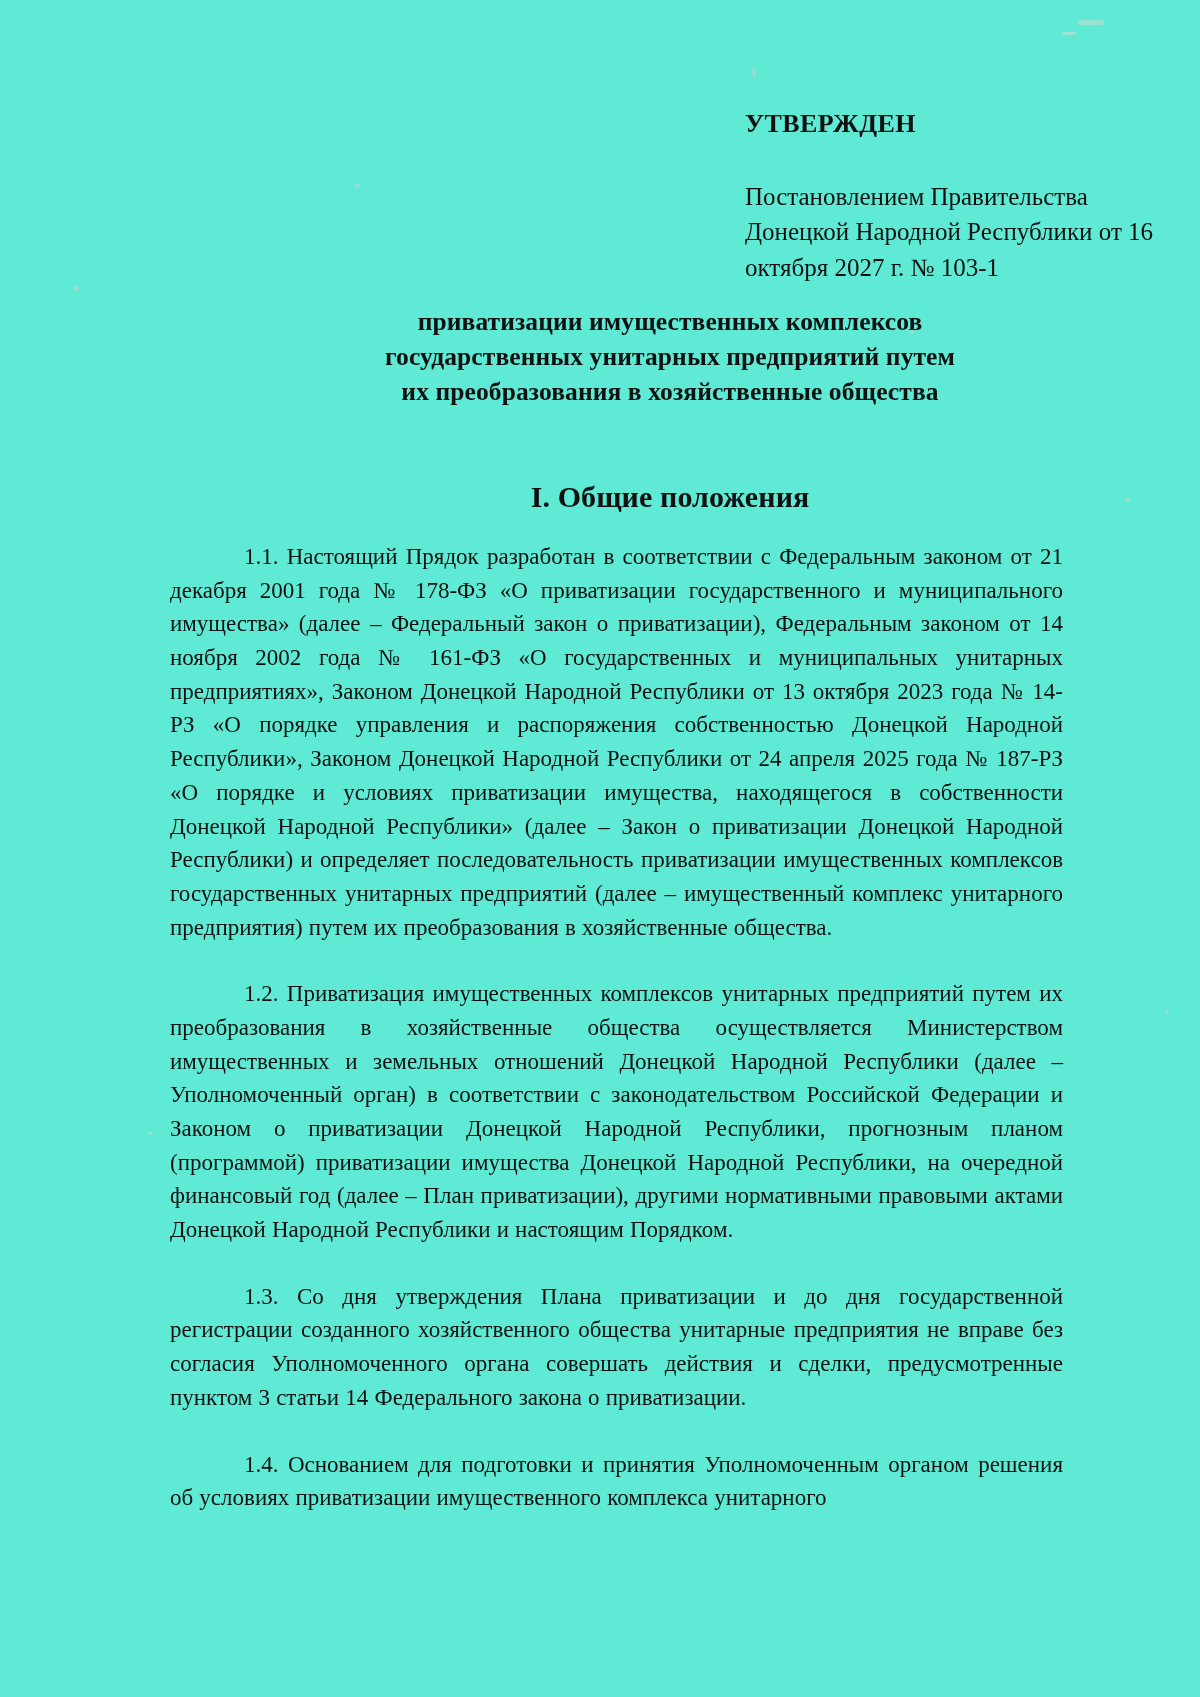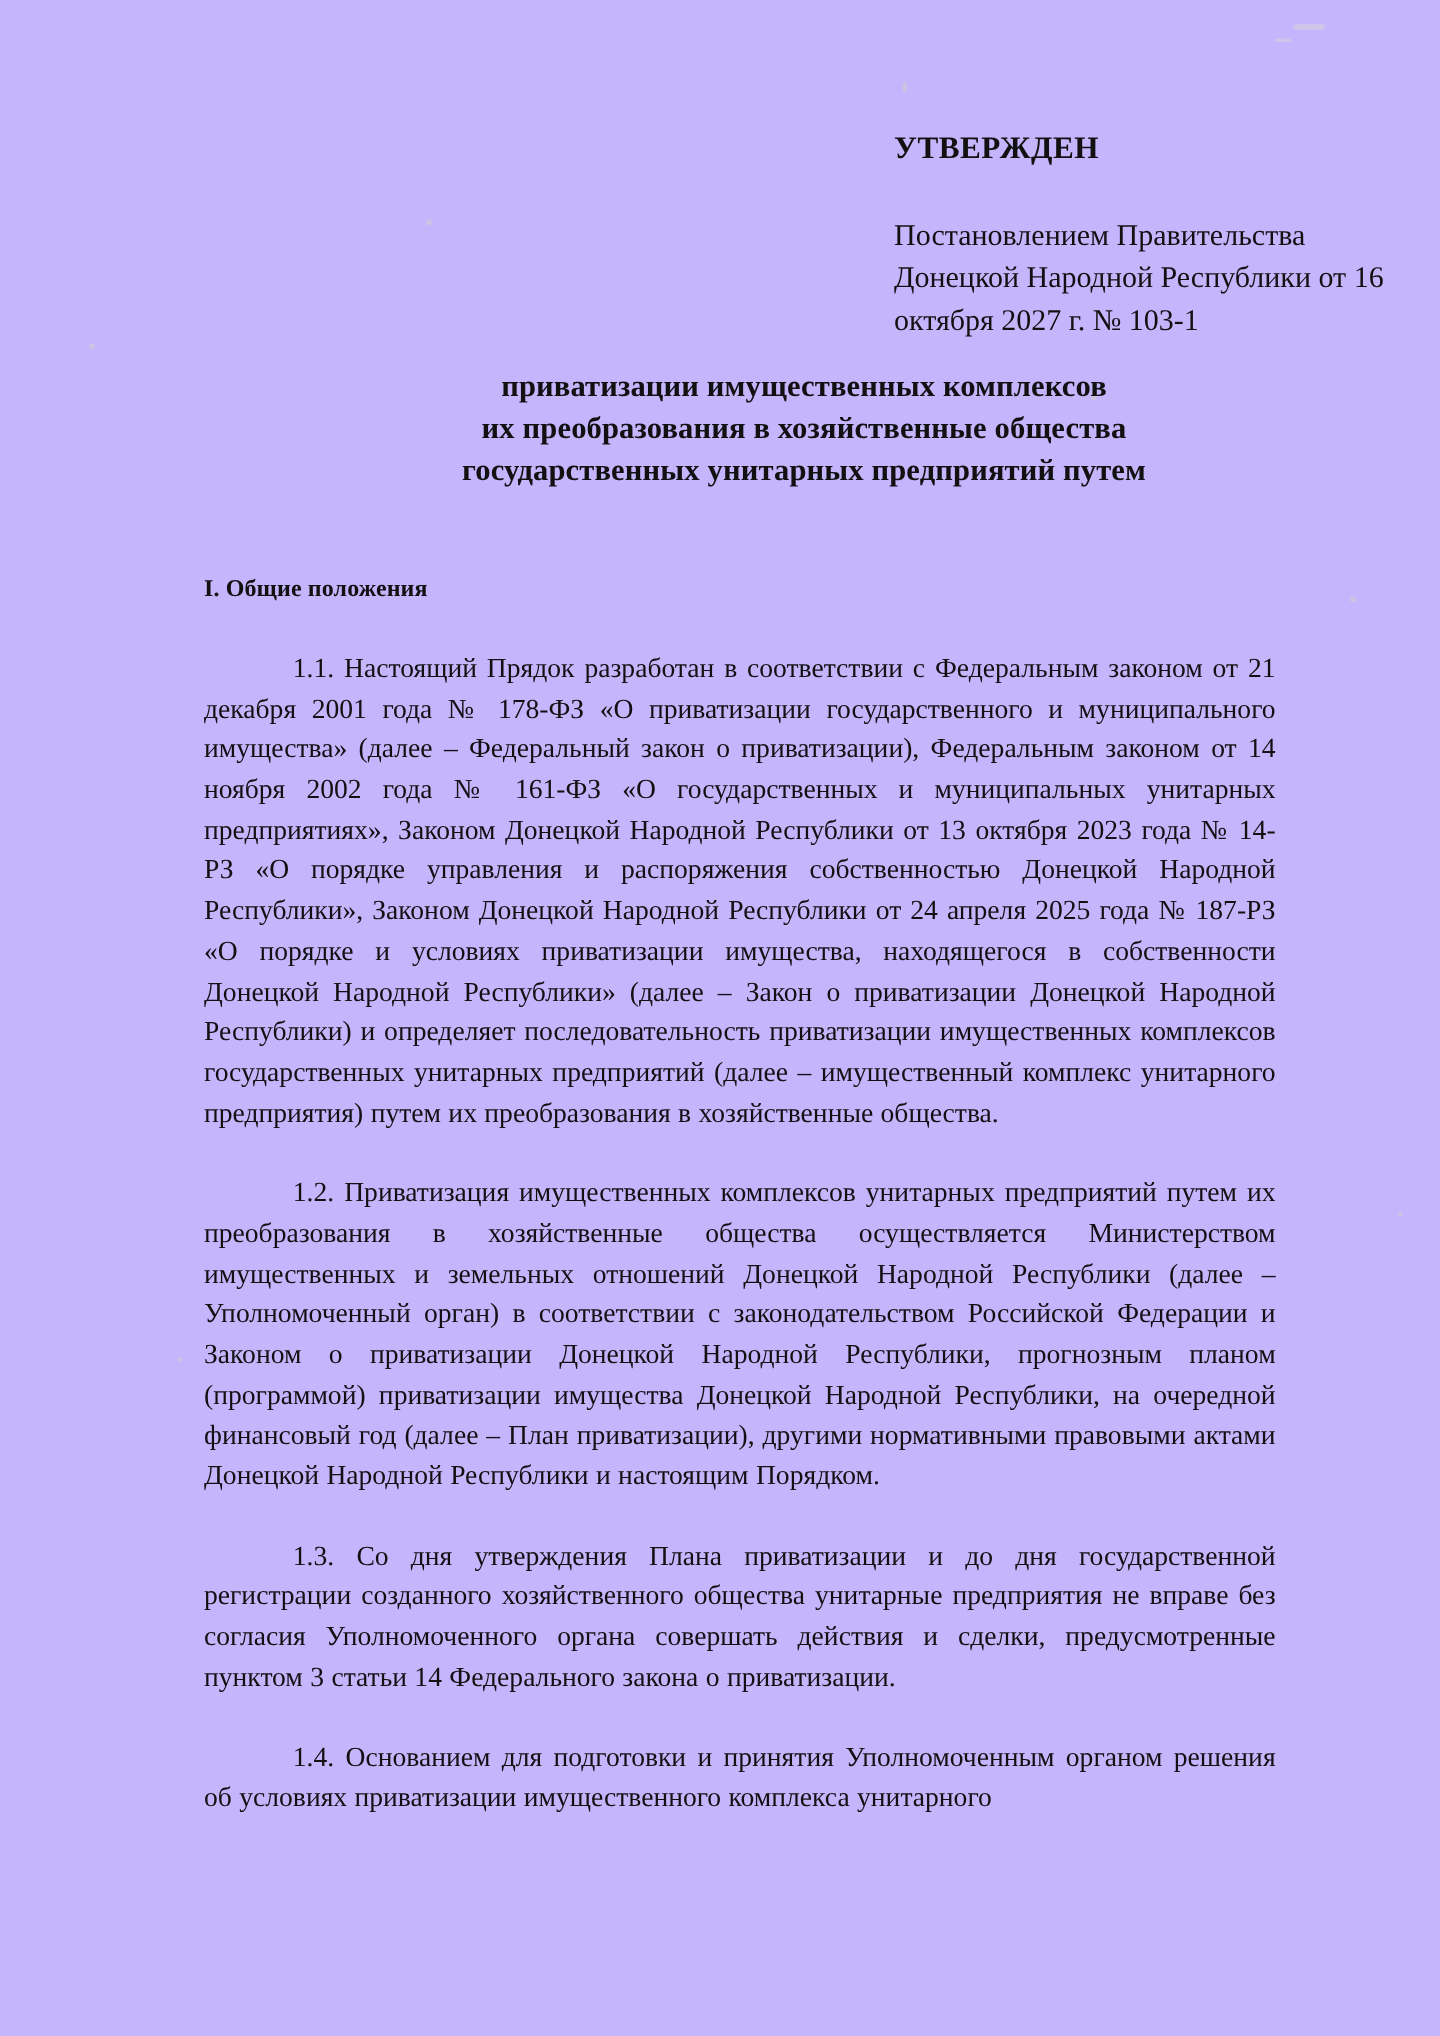--- a/index.html
+++ b/index.html
@@ -4,21 +4,21 @@
 <style>
   html, body {
     margin: 0;
     padding: 0;
     background: #ffffff;
   }
   .page {
     position: relative;
     width: 1200px;
     height: 1697px;
-    background: #c4b5fd;
+    background: #5eead4;
     font-family: "Liberation Serif", serif;
     color: #111111;
     overflow: hidden;
   }
   
   .speck {
     position: absolute;
     background: #cfcfcf;
     border-radius: 50%;
     opacity: .55;
@@ -60,22 +60,22 @@
     font-weight: 700;
     line-height: 1.37;
     letter-spacing: .1px;
   }
 
   .section-head {
     position: absolute;
     left: 170px;
     top: 480px;
     width: 1000px;
-    text-align: left;
-    font-size: 20px;
+    text-align: center;
+    font-size: 30px;
     font-weight: 700;
     letter-spacing: .1px;
   }
 
   .body {
     position: absolute;
     left: 170px;
     top: 540px;
     width: 893px;
   }
@@ -107,22 +107,22 @@
   <div class="speck" style="left:148px;top:1131px;width:4px;height:4px;"></div>
   <div class="speck" style="left:1165px;top:1010px;width:4px;height:4px;"></div>
 
   <div class="approval">
     <div class="word">УТВЕРЖДЕН</div>
     <div class="ref">Постановлением Правительства Донецкой Народной Республики от 16 октября 2027 г. № 103-1</div>
   </div>
 
   <div class="title-block">
     <div class="t-line">приватизации имущественных комплексов</div>
+    <div class="t-line">государственных унитарных предприятий путем</div>
     <div class="t-line">их преобразования в хозяйственные общества</div>
-    <div class="t-line">государственных унитарных предприятий путем</div>
   </div>
 
   <div class="section-head">I. Общие положения</div>
 
   <div class="body">
     <p class="para">1.1. Настоящий Прядок разработан в соответствии с Федеральным законом от 21 декабря 2001 года № 178-ФЗ «О приватизации государственного и муниципального имущества» (далее – Федеральный закон о приватизации), Федеральным законом от 14 ноября 2002 года № 161-ФЗ «О государственных и муниципальных унитарных предприятиях», Законом Донецкой Народной Республики от 13 октября 2023 года № 14-РЗ «О порядке управления и распоряжения собственностью Донецкой Народной Республики», Законом Донецкой Народной Республики от 24 апреля 2025 года № 187-РЗ «О порядке и условиях приватизации имущества, находящегося в собственности Донецкой Народной Республики» (далее – Закон о приватизации Донецкой Народной Республики) и определяет последовательность приватизации имущественных комплексов государственных унитарных предприятий (далее – имущественный комплекс унитарного предприятия) путем их преобразования в хозяйственные общества.</p>
     <p class="para">1.2. Приватизация имущественных комплексов унитарных предприятий путем их преобразования в хозяйственные общества осуществляется Министерством имущественных и земельных отношений Донецкой Народной Республики (далее – Уполномоченный орган) в соответствии с законодательством Российской Федерации и Законом о приватизации Донецкой Народной Республики, прогнозным планом (программой) приватизации имущества Донецкой Народной Республики, на очередной финансовый год (далее – План приватизации), другими нормативными правовыми актами Донецкой Народной Республики и настоящим Порядком.</p>
     <p class="para">1.3. Со дня утверждения Плана приватизации и до дня государственной регистрации созданного хозяйственного общества унитарные предприятия не вправе без согласия Уполномоченного органа совершать действия и сделки, предусмотренные пунктом 3 статьи 14 Федерального закона о приватизации.</p>
     <p class="para last">1.4. Основанием для подготовки и принятия Уполномоченным органом решения об условиях приватизации имущественного комплекса унитарного</p>
   </div>

